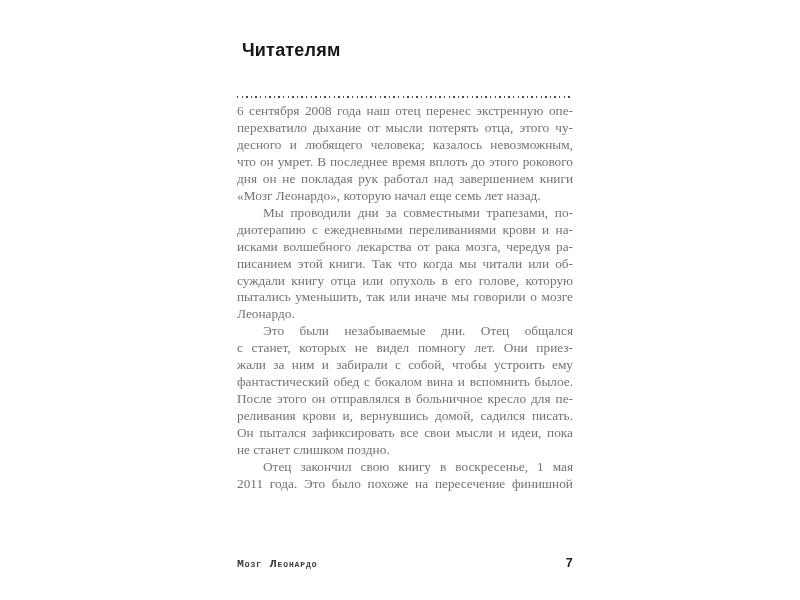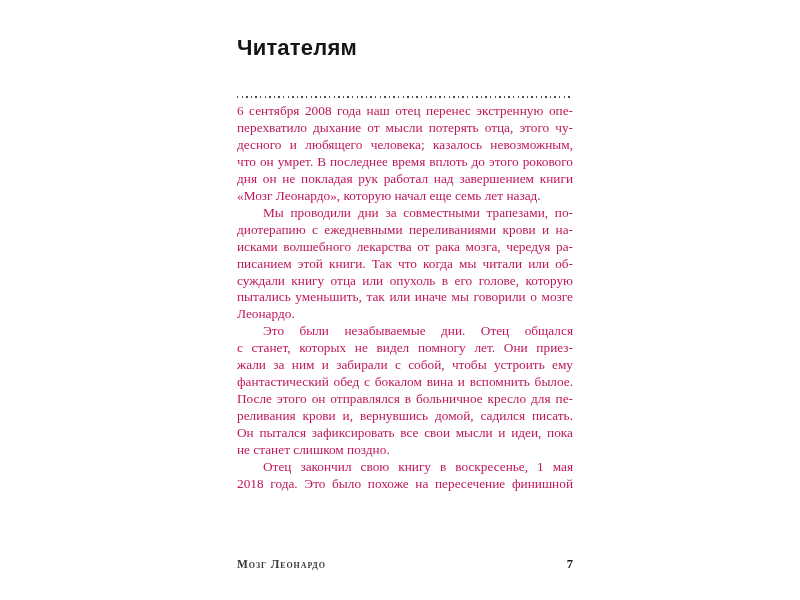--- a/index.html
+++ b/index.html
@@ -11,64 +11,64 @@
     position: relative;
     width: 800px;
     height: 600px;
     background: #ffffff;
     overflow: hidden;
   }
   .heading {
     position: absolute;
     left: 237px;
     top: 35px;
-    margin: 0;
+    margin: 5px;
     font-family: "Liberation Sans", sans-serif;
-    font-size: 22px;
+    font-size: 18px;
     font-weight: 700;
     letter-spacing: 0.2px;
     color: #161616;
   }
   .rule {
     position: absolute;
     left: 237px;
     top: 96px;
     width: 336px;
     height: 2px;
     background-image: repeating-linear-gradient(to right, #4a4a4a 0 1.5px, transparent 1.5px 4.6px);
   }
   .body-text {
     position: absolute;
     left: 237px;
     top: 103px;
     width: 336px;
     font-family: "Liberation Serif", serif;
     font-size: 13.3px;
     line-height: 16.95px;
-    color: #be185d;
+    color: #737373;
   }
   .line {
     text-align: justify;
     text-align-last: justify;
   }
   .line.indent {
     text-indent: 26px;
   }
   .line.last {
     text-align-last: left;
   }
   .footer {
     position: absolute;
     left: 237px;
     top: 557px;
     width: 336px;
     display: flex;
     justify-content: space-between;
     align-items: baseline;
-    font-family: Liberation Serif, serif;
+    font-family: Liberation Mono, monospace;
   }
   .book-title {
     font-variant: small-caps;
     font-size: 11.5px;
     font-weight: 600;
     letter-spacing: 0.9px;
     color: #3a3a3a;
   }
   .page-num {
     font-size: 12.5px;
@@ -100,20 +100,20 @@
       <div class="line last">Леонардо.</div>
       <div class="line indent">Это были незабываемые дни. Отец общался</div>
       <div class="line">с станет, которых не видел помногу лет. Они приез-</div>
       <div class="line">жали за ним и забирали с собой, чтобы устроить ему</div>
       <div class="line">фантастический обед с бокалом вина и вспомнить былое.</div>
       <div class="line">После этого он отправлялся в больничное кресло для пе-</div>
       <div class="line">реливания крови и, вернувшись домой, садился писать.</div>
       <div class="line">Он пытался зафиксировать все свои мысли и идеи, пока</div>
       <div class="line last">не станет слишком поздно.</div>
       <div class="line indent">Отец закончил свою книгу в воскресенье, 1 мая</div>
-      <div class="line">2018 года. Это было похоже на пересечение финишной</div>
+      <div class="line">2011 года. Это было похоже на пересечение финишной</div>
     </div>
 
   <div class="footer">
     <span class="book-title">Мозг Леонардо</span>
     <span class="page-num">7</span>
   </div>
 </div>
 
 </body></html>

